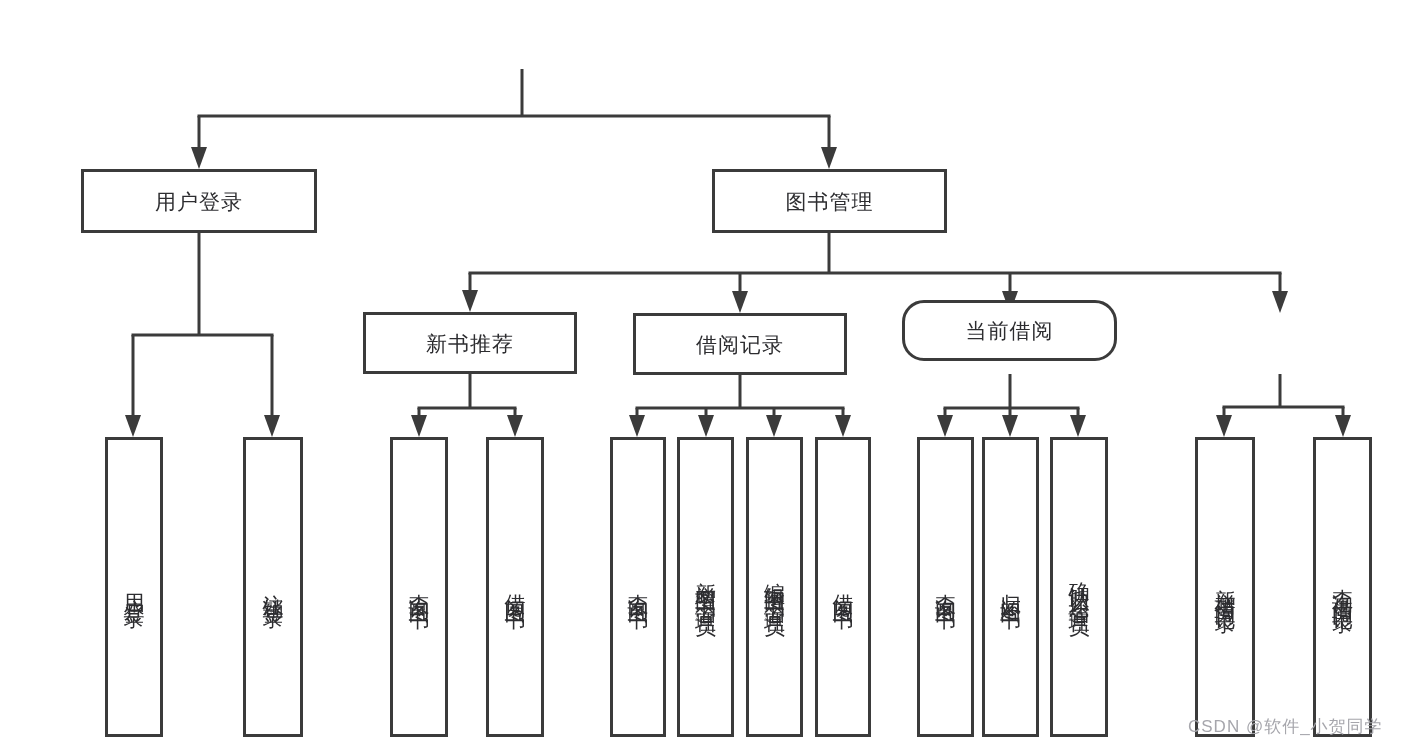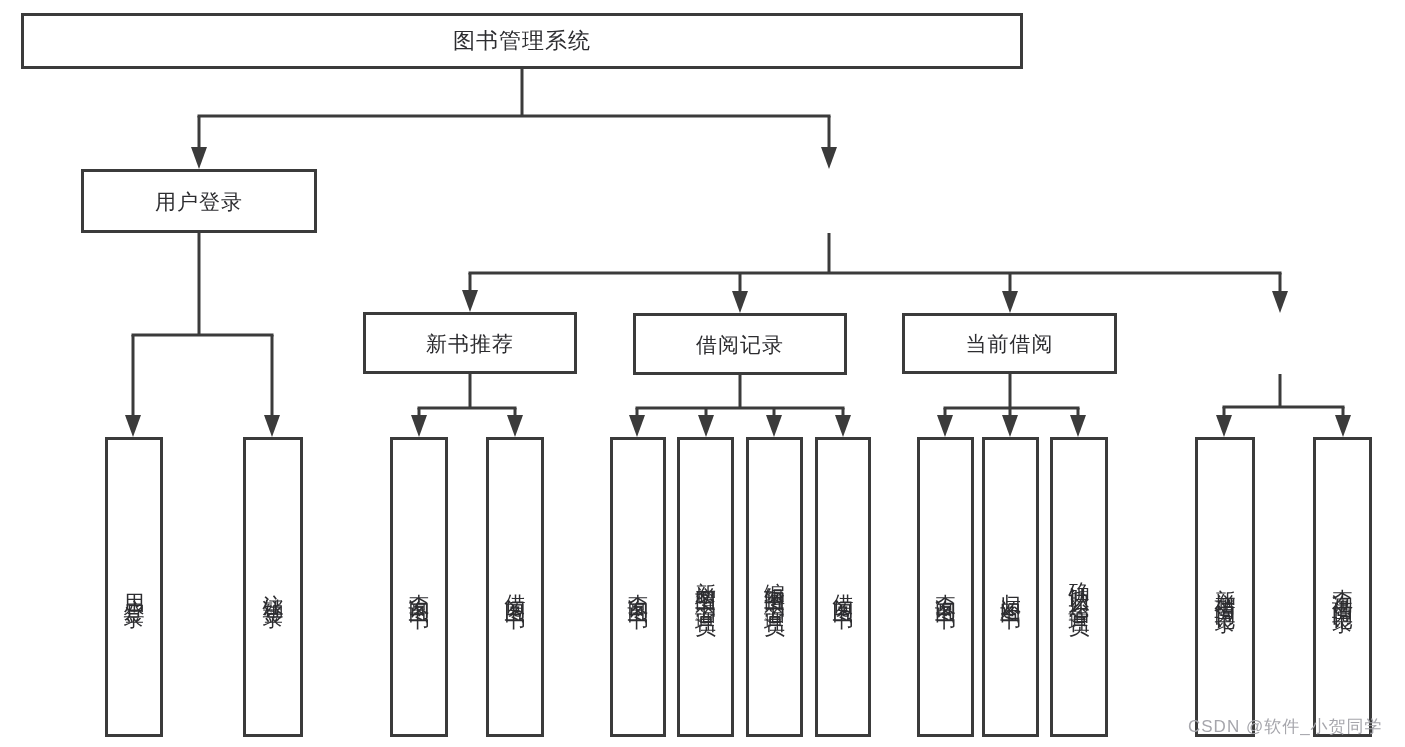--- a/index.html
+++ b/index.html
@@ -106,27 +106,27 @@
     <polygon class="arrow" points="1070,415 1086,415 1078,437"></polygon>
 
     <line class="wire" x1="1280" y1="374" x2="1280" y2="407"></line>
     <line class="wire" x1="1222.5" y1="407" x2="1344.5" y2="407"></line>
     <line class="wire" x1="1224" y1="407" x2="1224" y2="420"></line>
     <line class="wire" x1="1343" y1="407" x2="1343" y2="420"></line>
     <polygon class="arrow" points="1216,415 1232,415 1224,437"></polygon>
     <polygon class="arrow" points="1335,415 1351,415 1343,437"></polygon>
   </svg>
 
-  <div class="box hbox root" style="left:21px;top:13px;width:1002px;height:56px;">图书管理系统</div>
 
   <div class="box hbox" style="left:81px;top:169px;width:236px;height:64px;">用户登录</div>
+  <div class="box hbox" style="left:712px;top:169px;width:235px;height:64px;">图书管理</div>
 
   <div class="box hbox" style="left:363px;top:312px;width:214px;height:62px;">新书推荐</div>
   <div class="box hbox" style="left:633px;top:313px;width:214px;height:62px;">借阅记录</div>
-  <div class="box hbox" style="left:902px;top:313px;width:215px;height:61px;">当前借阅</div>
+  <div class="box hbox" style="left:902px;top:300px;width:215px;height:61px;border-radius:22px;">当前借阅</div>
 
   <div class="box leaf" style="left:105px;top:437px;width:58px;height:300px;">
     <span>用户登录</span>
   </div>
   <div class="box leaf" style="left:243px;top:437px;width:60px;height:300px;">
     <span>注销登录</span>
   </div>
 
   <div class="box leaf" style="left:390px;top:437px;width:58px;height:300px;">
     <span>查询图书</span>

